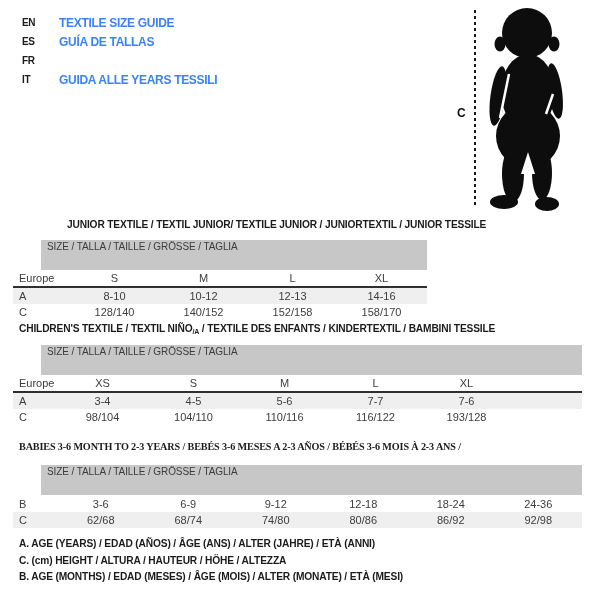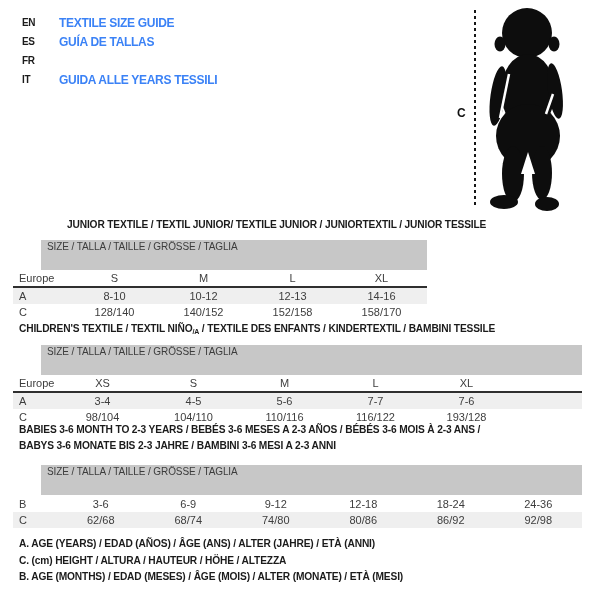--- a/index.html
+++ b/index.html
@@ -147,23 +147,22 @@
       <span class="lab clab">C</span>
       <span class="cell ccol">98/104</span>
       <span class="cell ccol">104/110</span>
       <span class="cell ccol">110/116</span>
       <span class="cell ccol">116/122</span>
       <span class="cell ccol">193/128</span>
       <span class="cfill"></span>
     </div>
   </div>
 
-  <div class="sec-title" style="top:423px;">
+  <div class="sec-title" style="top:440px;font-family:Liberation Serif, serif;">
     <div>BABIES 3-6 MONTH TO 2-3 YEARS / BEBÉS 3-6 MESES A 2-3 AÑOS / BÉBÉS 3-6 MOIS À 2-3 ANS /</div>
-    <div style="margin-top:3px;">BABYS 3-6 MONATE BIS 2-3 JAHRE / BAMBINI 3-6 MESI A 2-3 ANNI</div>
   </div>
   <div class="tbl" style="top:465px;width:569px;">
     <div class="band">SIZE / TALLA / TAILLE / GRÖSSE / TAGLIA</div>
     <div class="trow row-b">
       <span class="lab blab">B</span>
       <span class="cell bcol">3-6</span>
       <span class="cell bcol">6-9</span>
       <span class="cell bcol">9-12</span>
       <span class="cell bcol">12-18</span>
       <span class="cell bcol">18-24</span>

